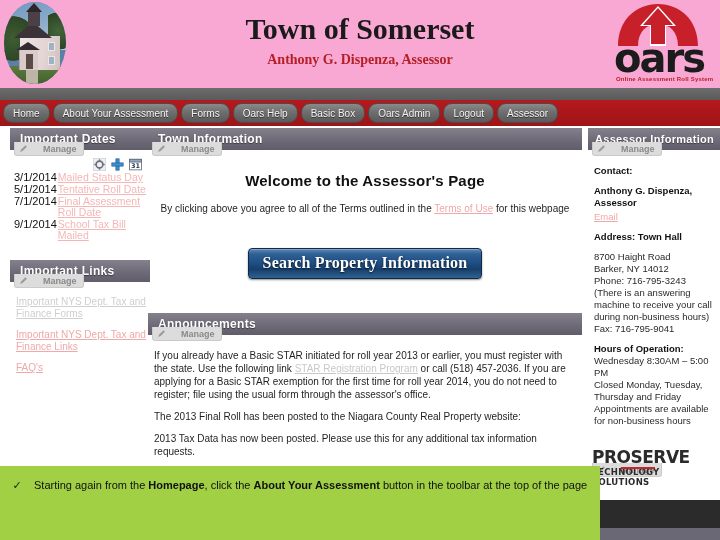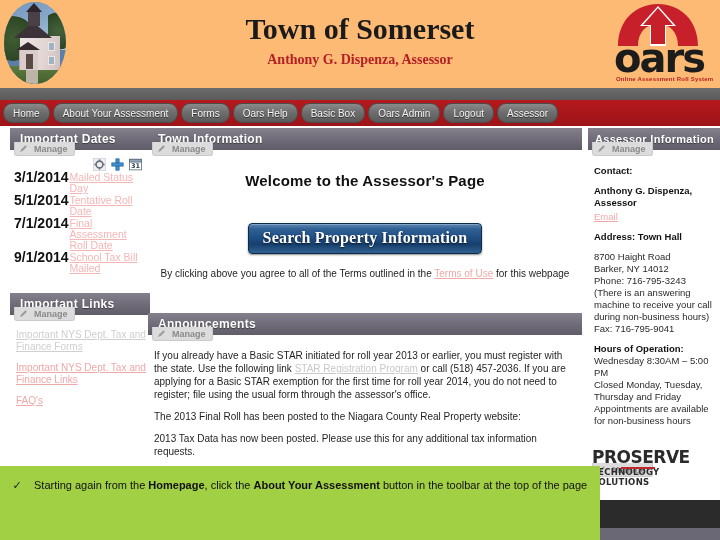--- a/index.html
+++ b/index.html
@@ -8,21 +8,21 @@
     width: 720px; height: 540px;
     font-family: "Liberation Sans", sans-serif;
     background: #ffffff;
     overflow: hidden;
     position: relative;
   }
 
   
   #site-header {
     position: absolute; left: 0; top: 0; width: 720px; height: 88px;
-    background: #fdba74;
+    background: #f9a8d4;
   }
   #header-photo {
     position: absolute; left: 4px; top: 2px; width: 62px; height: 82px;
     border-radius: 50%;
     overflow: hidden;
     background: #5b7fa6;
   }
   #header-photo .sky {
     position: absolute; left: 0; top: 0; width: 100%; height: 58%;
     background: linear-gradient(160deg,#6f96bf 0%, #89a9c9 45%, #b9cfe0 100%);
@@ -161,37 +161,37 @@
     letter-spacing: .3px;
     text-shadow: 0 1px 1px rgba(0,0,0,.45);
   }
   .manage-tab {
     position: absolute; left: 4px; top: 14px;
     height: 14px; min-width: 58px;
     background: #dcdcdc;
     border: 1px solid #cacaca;
     border-top: none;
     color: #8a8a8a; font-size: 9px; font-weight: bold;
-    display: flex; align-items: center; gap: 6px;
+    display: flex; align-items: center; gap: 15px;
     padding: 0 6px 0 4px;
     border-radius: 0 0 3px 3px;
     cursor: pointer;
   }
   .manage-tab svg { display: block; }
   .panel-body { padding: 6px 4px 4px 4px; font-size: 10px; color: #333; }
 
   
   #dates-icons {
     display: flex; justify-content: flex-end; align-items: center; gap: 5px;
     padding-right: 4px; margin-top: 2px; margin-bottom: 1px;
   }
   .ico-btn { width: 13px; height: 13px; cursor: pointer; display:block; }
   #dates-list { width: 100%; border-collapse: collapse; }
   #dates-list td { vertical-align: top; padding: 0 0 1px 0; line-height: 11px; }
-  .date-cell { font-size: 14px; font-weight: bold; color: #111; text-align: right; white-space: nowrap; padding-right: 1px !important; }
+  .date-cell { font-size: 11px; font-weight: normal; color: #111; text-align: right; white-space: nowrap; padding-right: 1px !important; }
   .date-label a {
     font-size: 10.5px; color: #f5b6b6; text-decoration: underline; cursor: pointer;
   }
 
   
   #links-body a {
     display: block; font-size: 10px; text-decoration: underline;
     margin-bottom: 9px; line-height: 12px; cursor: pointer;
     padding-left: 2px;
   }
@@ -418,25 +418,25 @@
       <div class="panel-head">Town Information</div>
       <div class="manage-tab">
         <svg width="9" height="9" viewBox="0 0 9 9">
           <path d="M1 8 L2.2 5.6 L6.5 1.3 L7.9 2.7 L3.6 7 Z" fill="#9a9a9a"></path>
         </svg>
         <span>Manage</span>
       </div>
 
       <div id="welcome-area">
         <div id="welcome-title">Welcome to the  Assessor's Page</div>
+        <div id="terms-line">
+          <span>By clicking above you agree to all of the Terms outlined in the </span><a>Terms of Use</a><span> for this webpage</span>
+        </div>
         <div id="search-btn-wrap">
           <span id="search-prop-btn">Search Property Information</span>
-        </div>
-        <div id="terms-line">
-          <span>By clicking above you agree to all of the Terms outlined in the </span><a>Terms of Use</a><span> for this webpage</span>
         </div>
       </div>
     </div>
 
     <div class="panel" style="margin-top:24px;">
       <div class="panel-head">Announcements</div>
       <div class="manage-tab">
         <svg width="9" height="9" viewBox="0 0 9 9">
           <path d="M1 8 L2.2 5.6 L6.5 1.3 L7.9 2.7 L3.6 7 Z" fill="#9a9a9a"></path>
         </svg>

